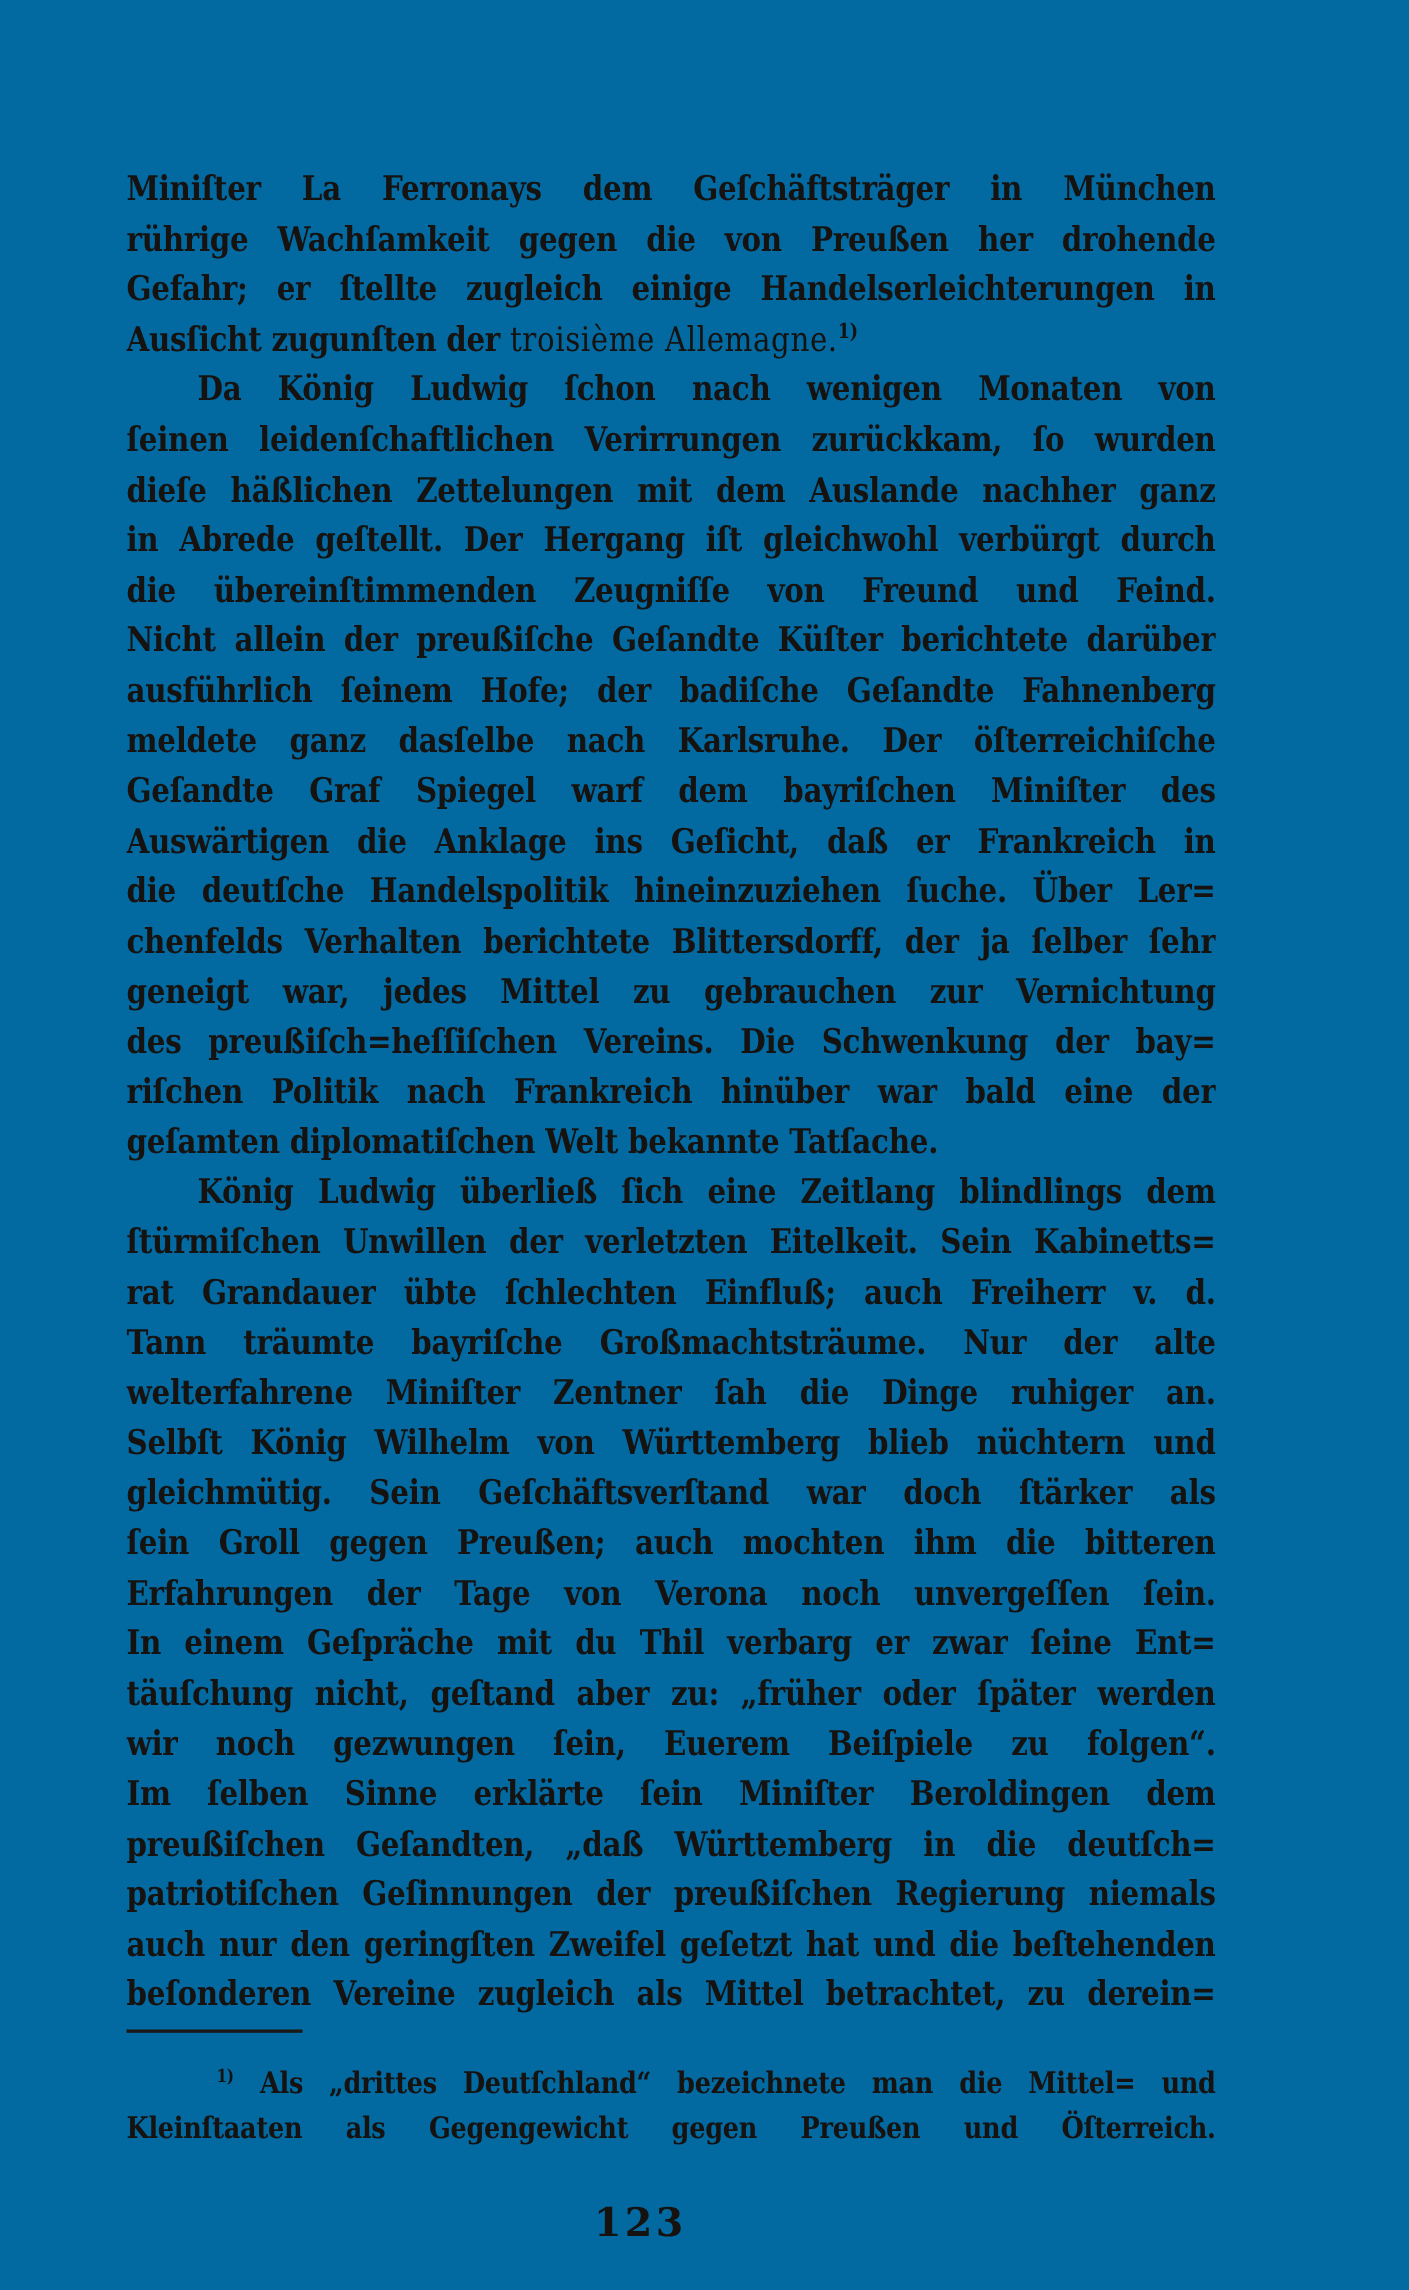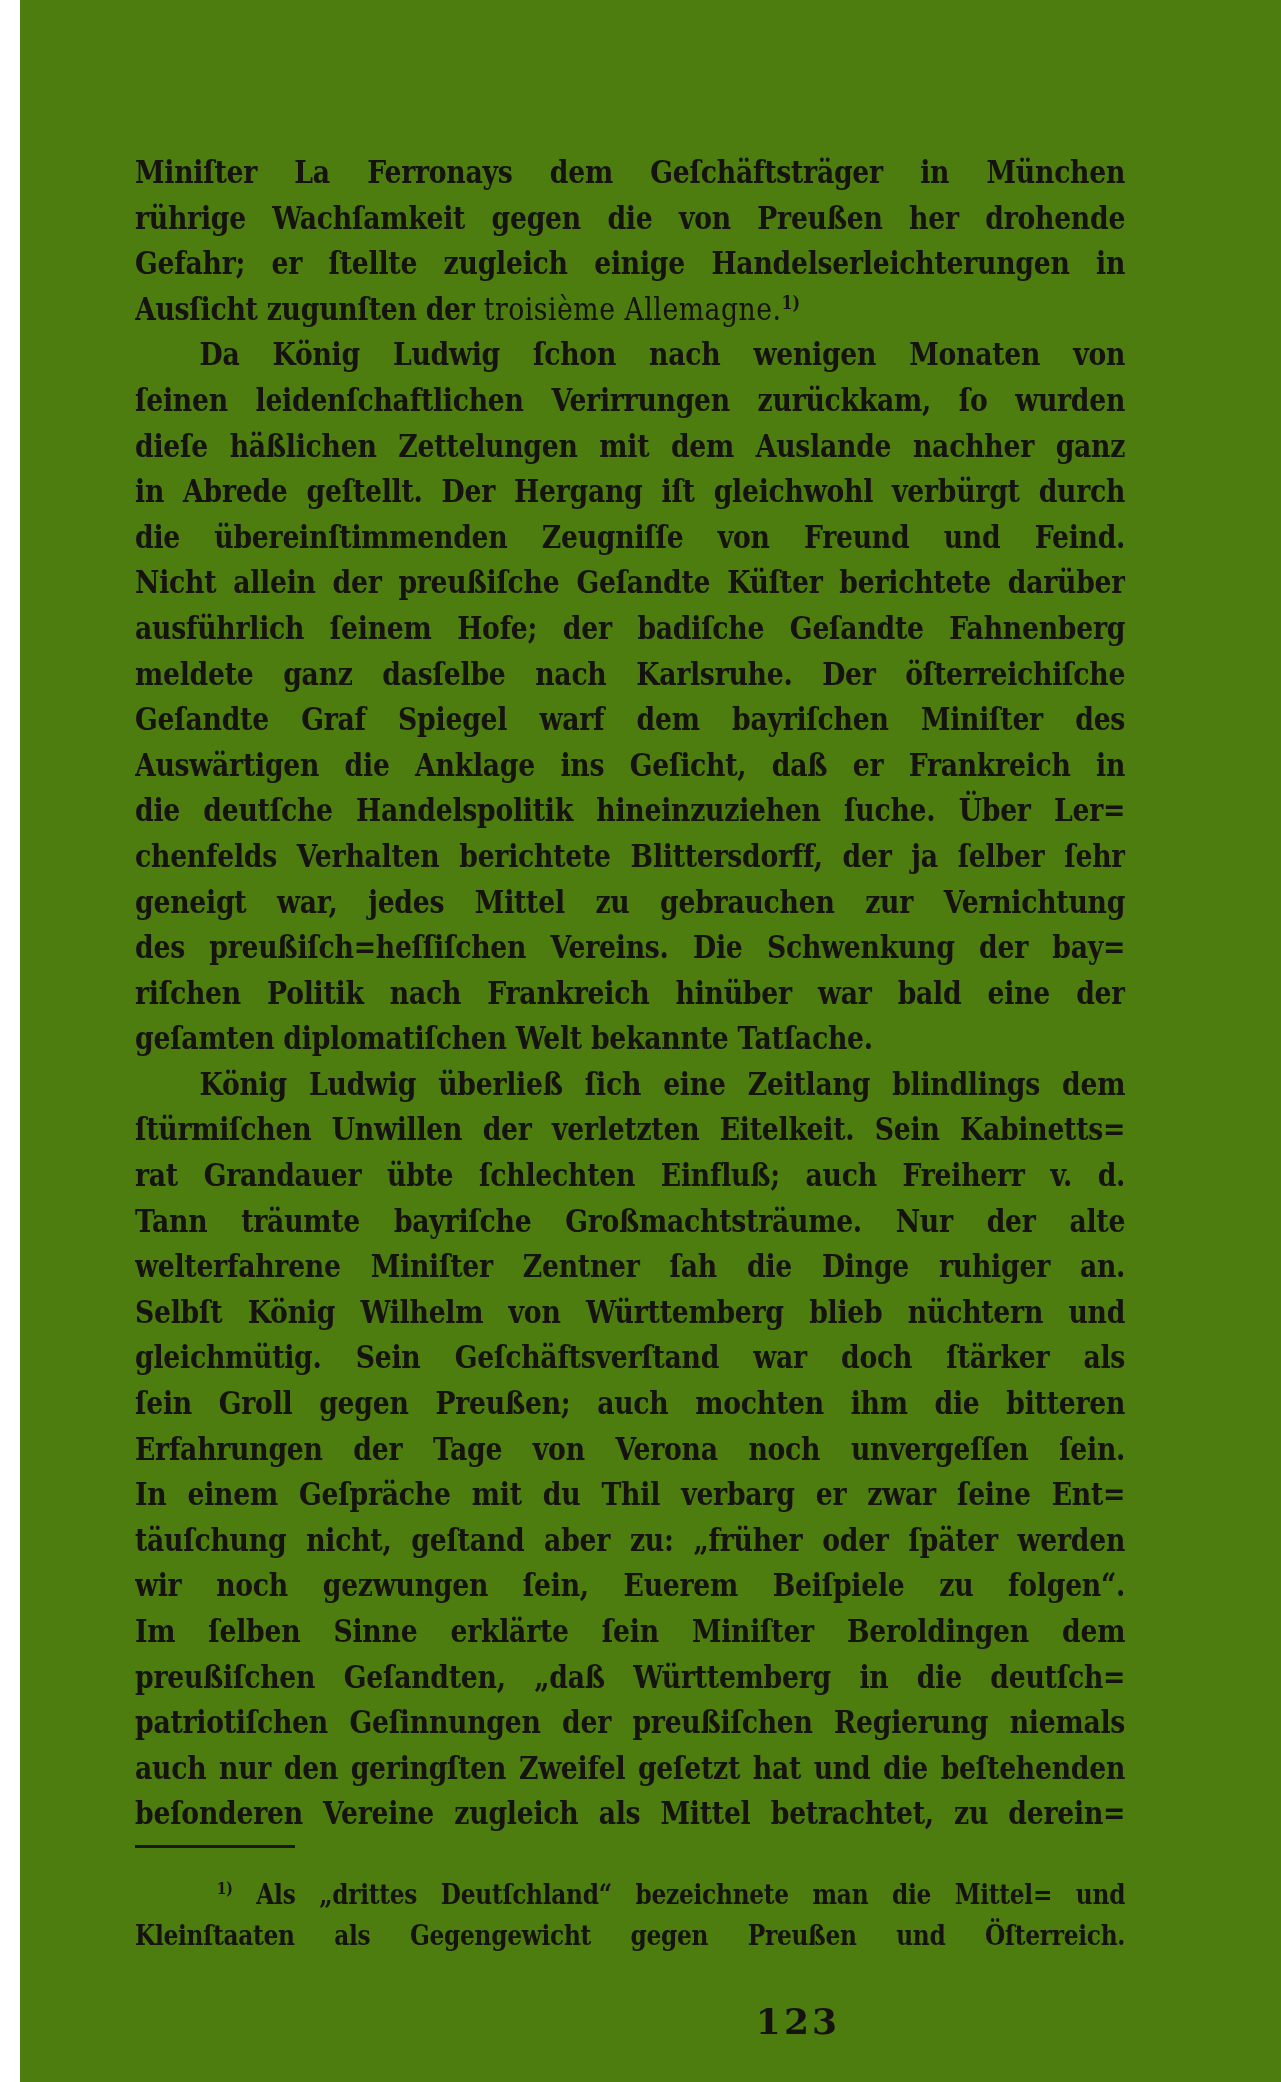--- a/index.html
+++ b/index.html
@@ -5,21 +5,21 @@
   * { box-sizing: border-box; }
   html, body { margin: 0; padding: 0; }
   body {
     width: 1281px; height: 2082px;
     background: #ffffff;
     position: relative;
     font-family: "DejaVu Serif", serif;
     color: #151210;
     overflow: hidden;
   }
-  .scan-page { position: absolute; inset: 0; background: #4d7c0f; margin-left: 20px; }
+  .scan-page { position: absolute; inset: 0; background: #0369a1; }
 
   
   .text-block {
     position: absolute; left: 115px; top: 150px;
     width: 1150px;
     transform: scaleX(0.861); transform-origin: 0 0;
   }
   .line {
     font-size: 31px; line-height: 45.6px; height: 45.6px;
     font-weight: bold; letter-spacing: -0.3px;
@@ -43,21 +43,21 @@
     position: absolute; left: 115px; top: 1874px;
     width: 1150px;
     transform: scaleX(0.861); transform-origin: 0 0;
   }
   .footnote-block .line { font-size: 27px; line-height: 41px; height: 41px; }
   .footnote-block .line.indent { text-indent: 95px; }
 
   
   .page-number {
     position: absolute; left: 540px; top: 2000px; width: 280px;
-    text-align: right;
+    text-align: left;
     font-size: 36px; font-weight: bold; letter-spacing: 3px;
     color: #151210;
   }
 </style>
 </head>
 <body>
 
 <div class="scan-page">
 
   <div class="text-block" id="body-lines">

